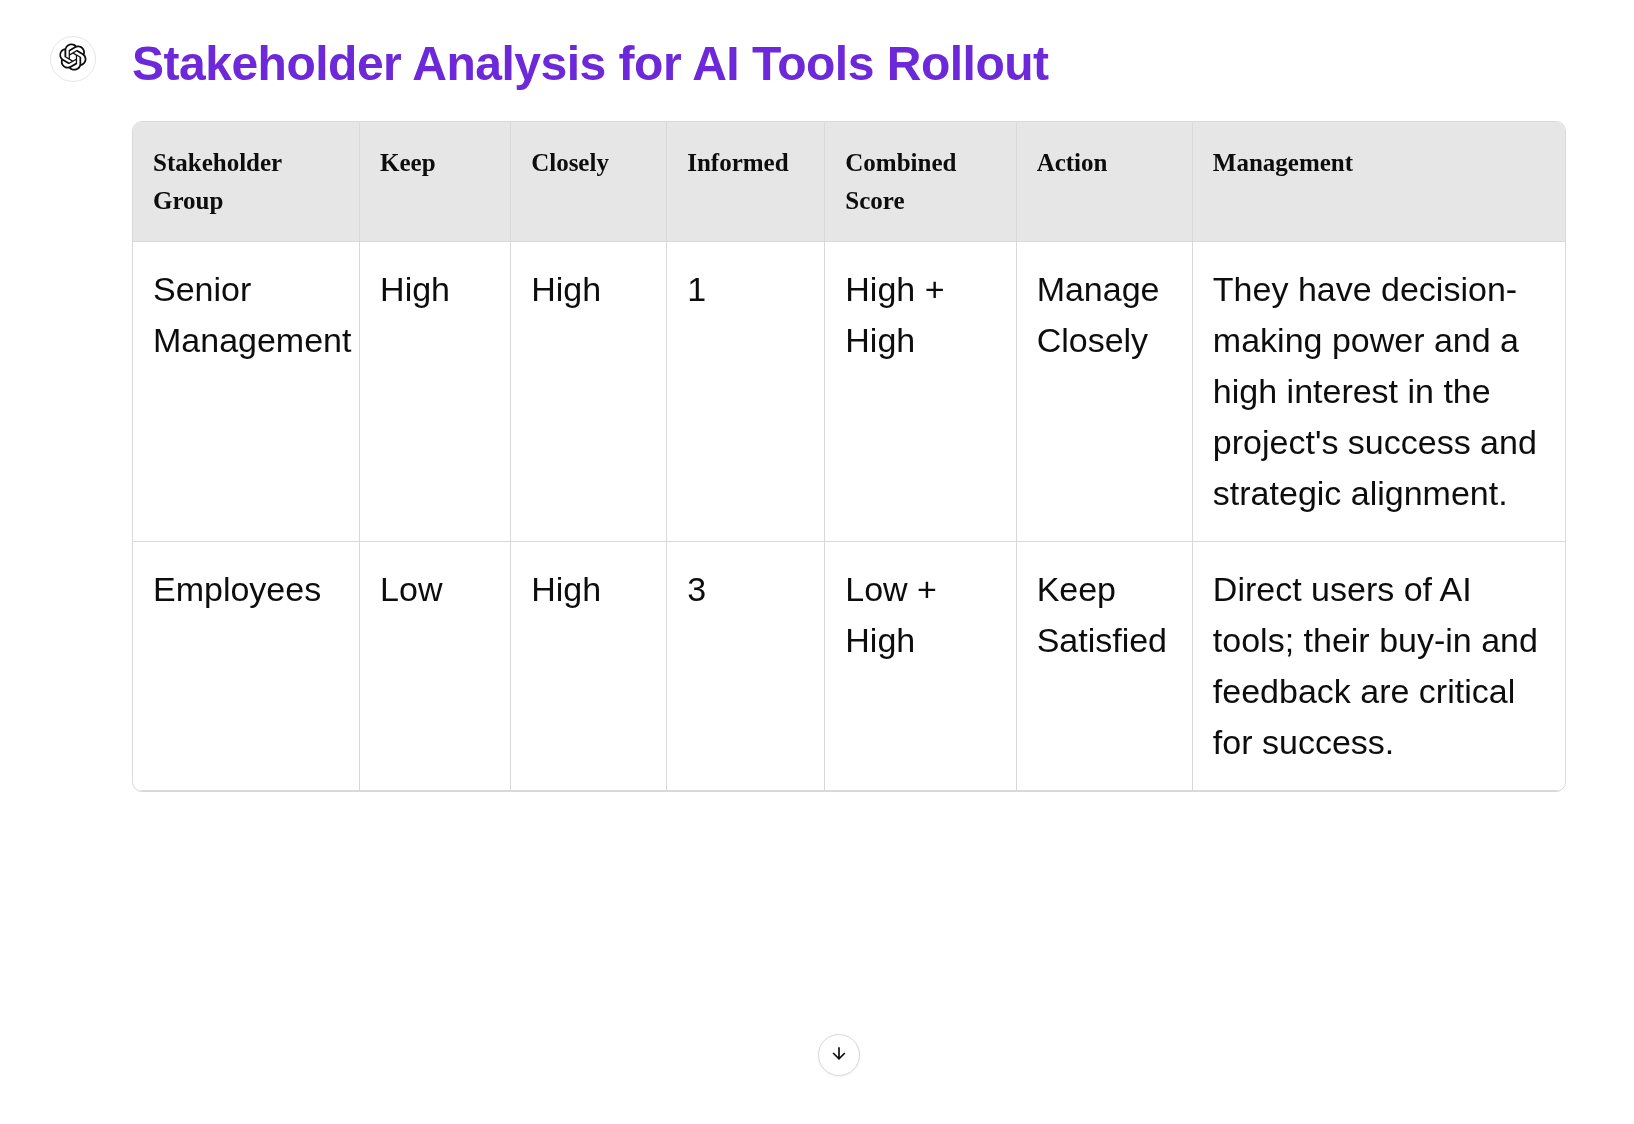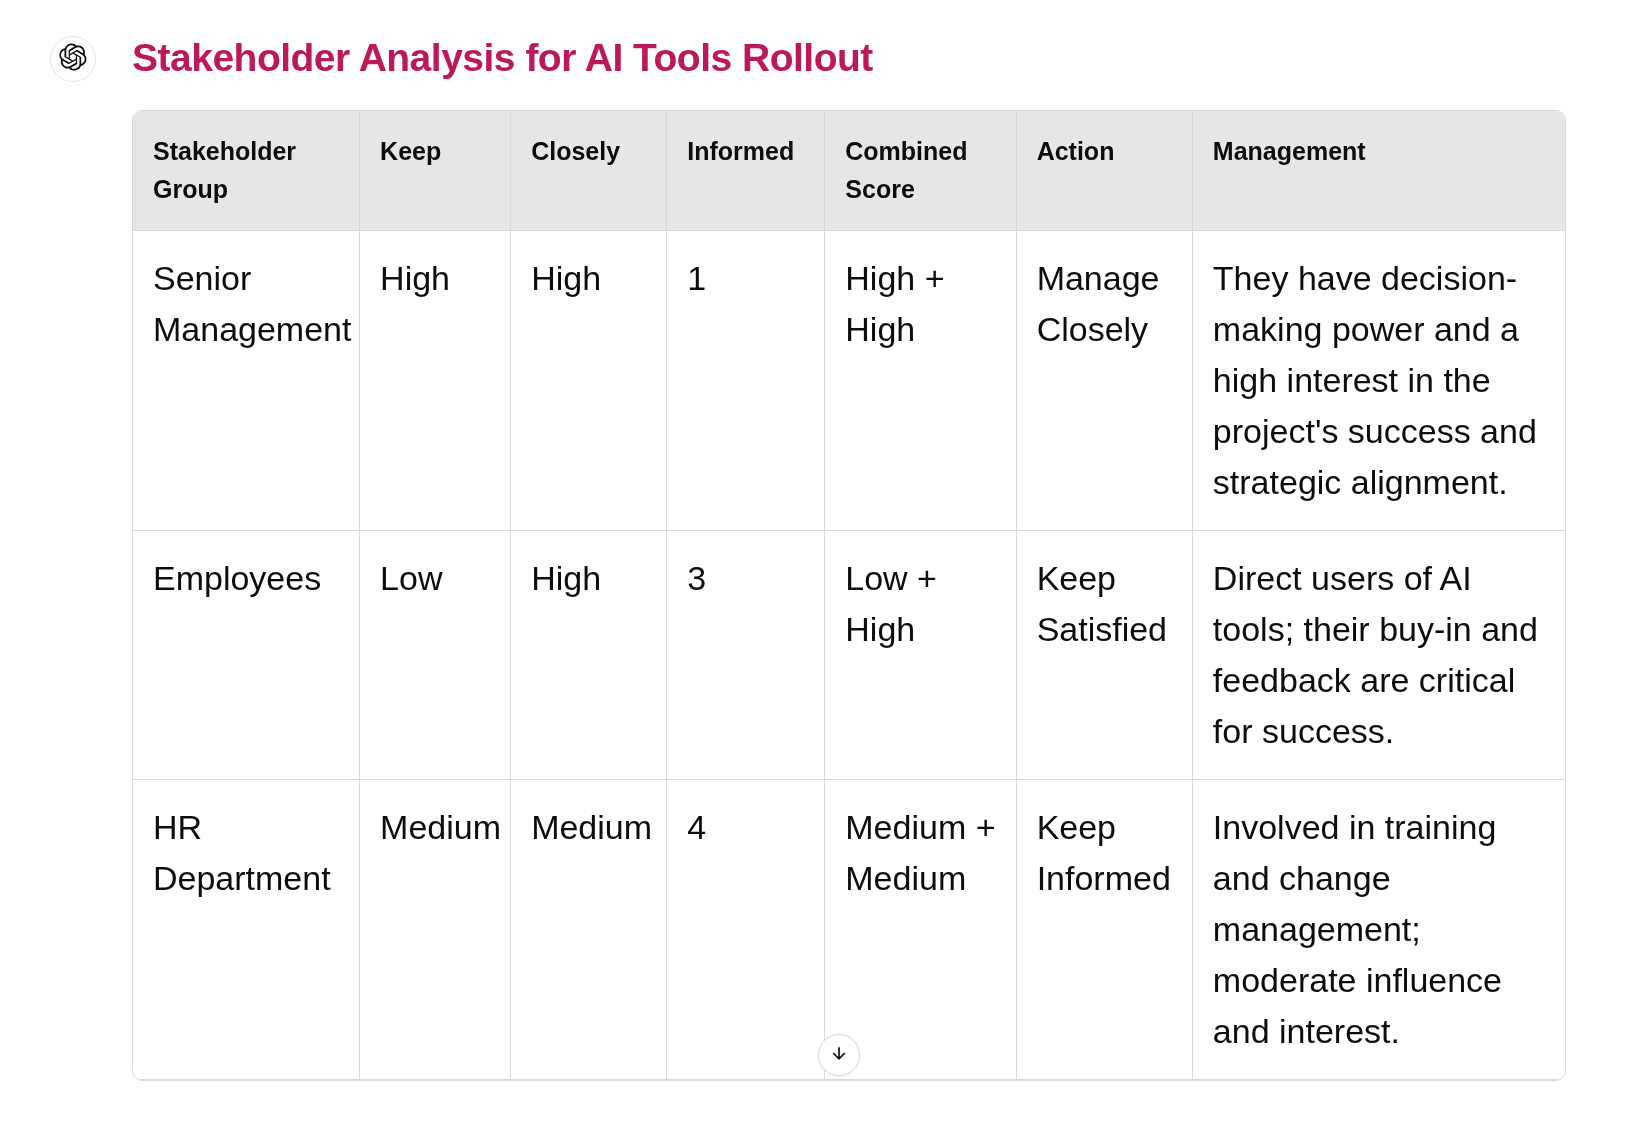--- a/index.html
+++ b/index.html
@@ -33,39 +33,40 @@
       margin-right: 36px;
     }
     .avatar svg {
       width: 28px;
       height: 28px;
     }
     .content {
       flex: 1;
     }
     .title {
-      font-size: 39px;
+      font-size: 48px;
       font-weight: 700;
-      color: #be185d;
+      color: #6d28d9;
       margin-bottom: 30px;
       letter-spacing: -0.5px;
     }
     .table-wrapper {
       width: 1434px;
       border: 1px solid #d9d9d9;
       border-radius: 10px;
       overflow: hidden;
     }
     table {
       width: 100%;
       border-collapse: collapse;
       table-layout: fixed;
     }
     thead {
       background: #e6e6e6;
+      font-family: Liberation Serif, serif;
     }
     th {
       text-align: left;
       padding: 22px 20px;
       font-size: 25px;
       font-weight: 700;
       color: #0d0d0d;
       border-right: 1px solid #d9d9d9;
       border-bottom: 1px solid #d9d9d9;
       vertical-align: top;
@@ -165,29 +166,20 @@
           </tr>
           <tr>
             <td>Employees</td>
             <td>Low</td>
             <td>High</td>
             <td>3</td>
             <td>Low + High</td>
             <td>Keep Satisfied</td>
             <td>Direct users of AI tools; their buy-in and feedback are critical for success.</td>
           </tr>
-          <tr>
-            <td>HR Department</td>
-            <td>Medium</td>
-            <td>Medium</td>
-            <td>4</td>
-            <td>Medium + Medium</td>
-            <td>Keep Informed</td>
-            <td>Involved in training and change management; moderate influence and interest.</td>
-          </tr>
         </tbody>
       </table>
     </div>
   </div>
 </div>
 
 <div class="scroll-down-btn">
   <span>
     <svg viewBox="0 0 24 24">
       <path d="M12 5v14M5 12l7 7 7-7"></path>

